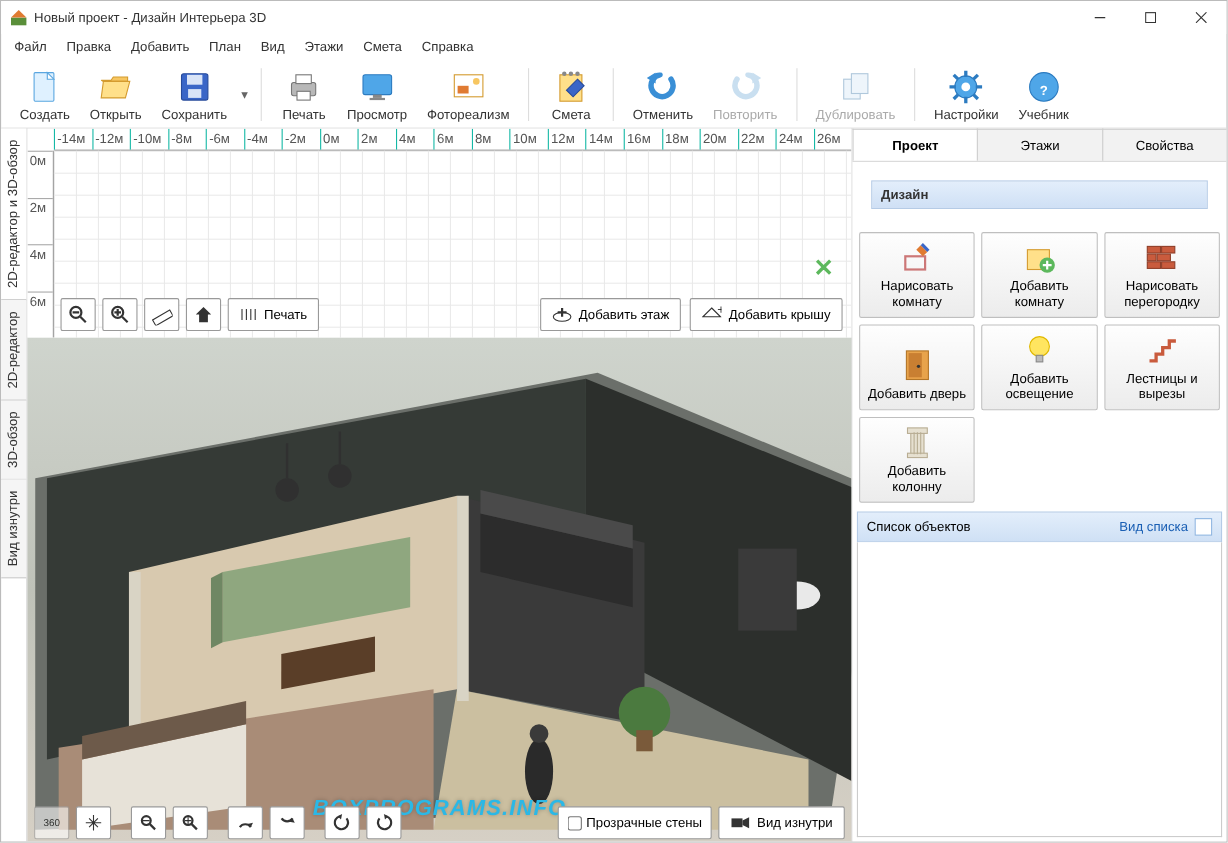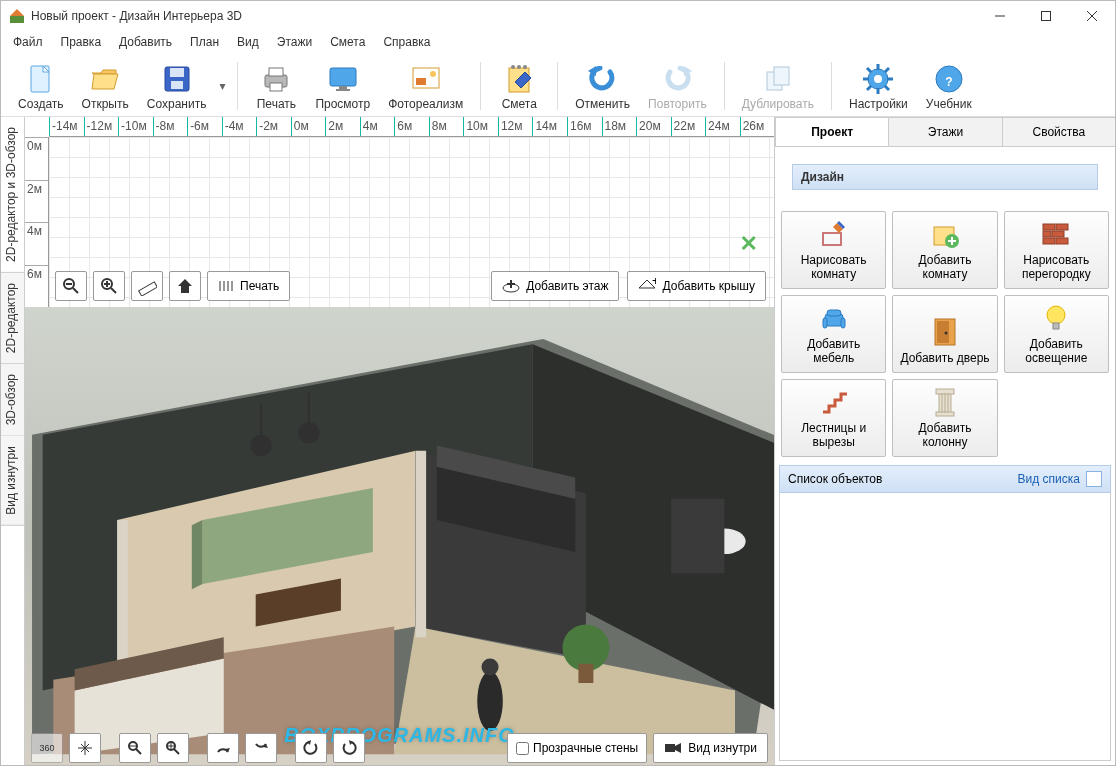--- a/index.html
+++ b/index.html
@@ -527,31 +527,20 @@
                 <rect x="11" y="11" width="12" height="6"></rect>
                 <rect x="2" y="18" width="12" height="6"></rect>
                 <rect x="15" y="18" width="12" height="6"></rect>
               </g>
             </svg>
           </span>
           <span>Нарисовать перегородку</span>
         </div>
       <div class="dbtn">
           <span class="dicon">
-            <svg width="30" height="28">
-              <rect x="6" y="10" width="18" height="12" rx="3" fill="#4fa6e8" stroke="#2c7bc0"></rect>
-              <rect x="4" y="14" width="4" height="10" rx="2" fill="#4fa6e8" stroke="#2c7bc0"></rect>
-              <rect x="22" y="14" width="4" height="10" rx="2" fill="#4fa6e8" stroke="#2c7bc0"></rect>
-              <rect x="8" y="6" width="14" height="6" rx="3" fill="#4fa6e8" stroke="#2c7bc0"></rect>
-            </svg>
-          </span>
-          <span>Добавить мебель</span>
-        </div>
-      <div class="dbtn">
-          <span class="dicon">
             <svg width="26" height="30">
               <rect x="3" y="2" width="20" height="26" fill="#e8a34b" stroke="#b37628"></rect>
               <rect x="5" y="4" width="12" height="22" fill="#c97f32"></rect>
               <circle cx="14" cy="16" r="1.5" fill="#333"></circle>
             </svg>
           </span>
           <span>Добавить дверь</span>
         </div>
       <div class="dbtn">
           <span class="dicon">

